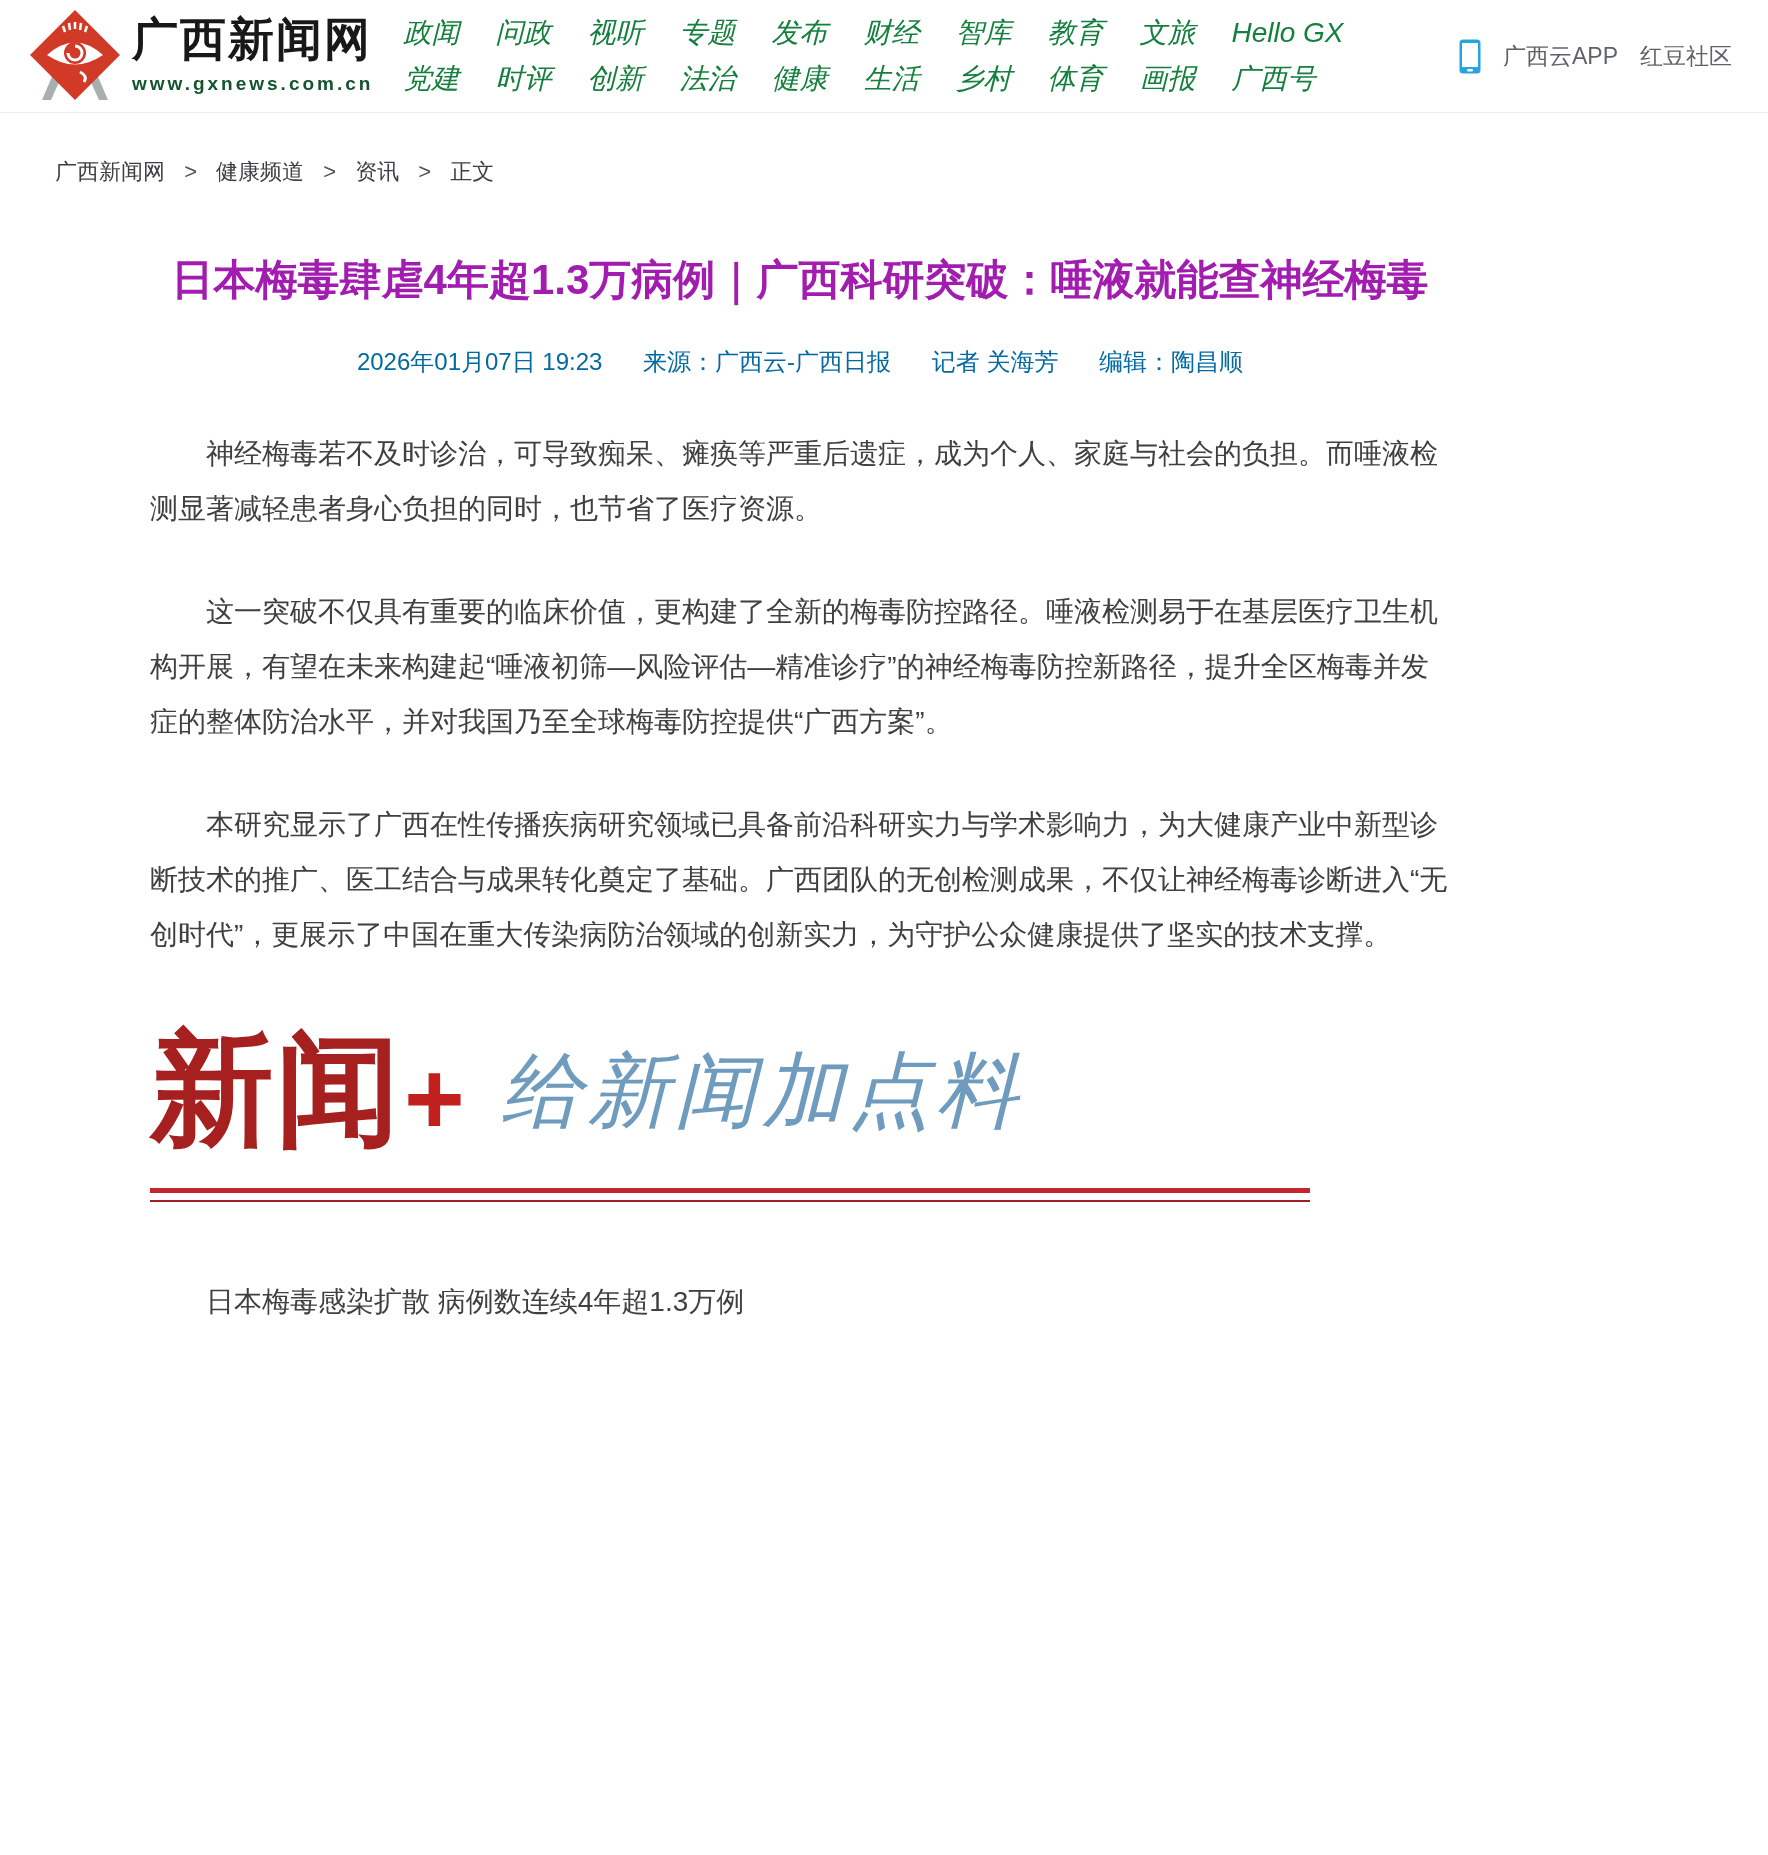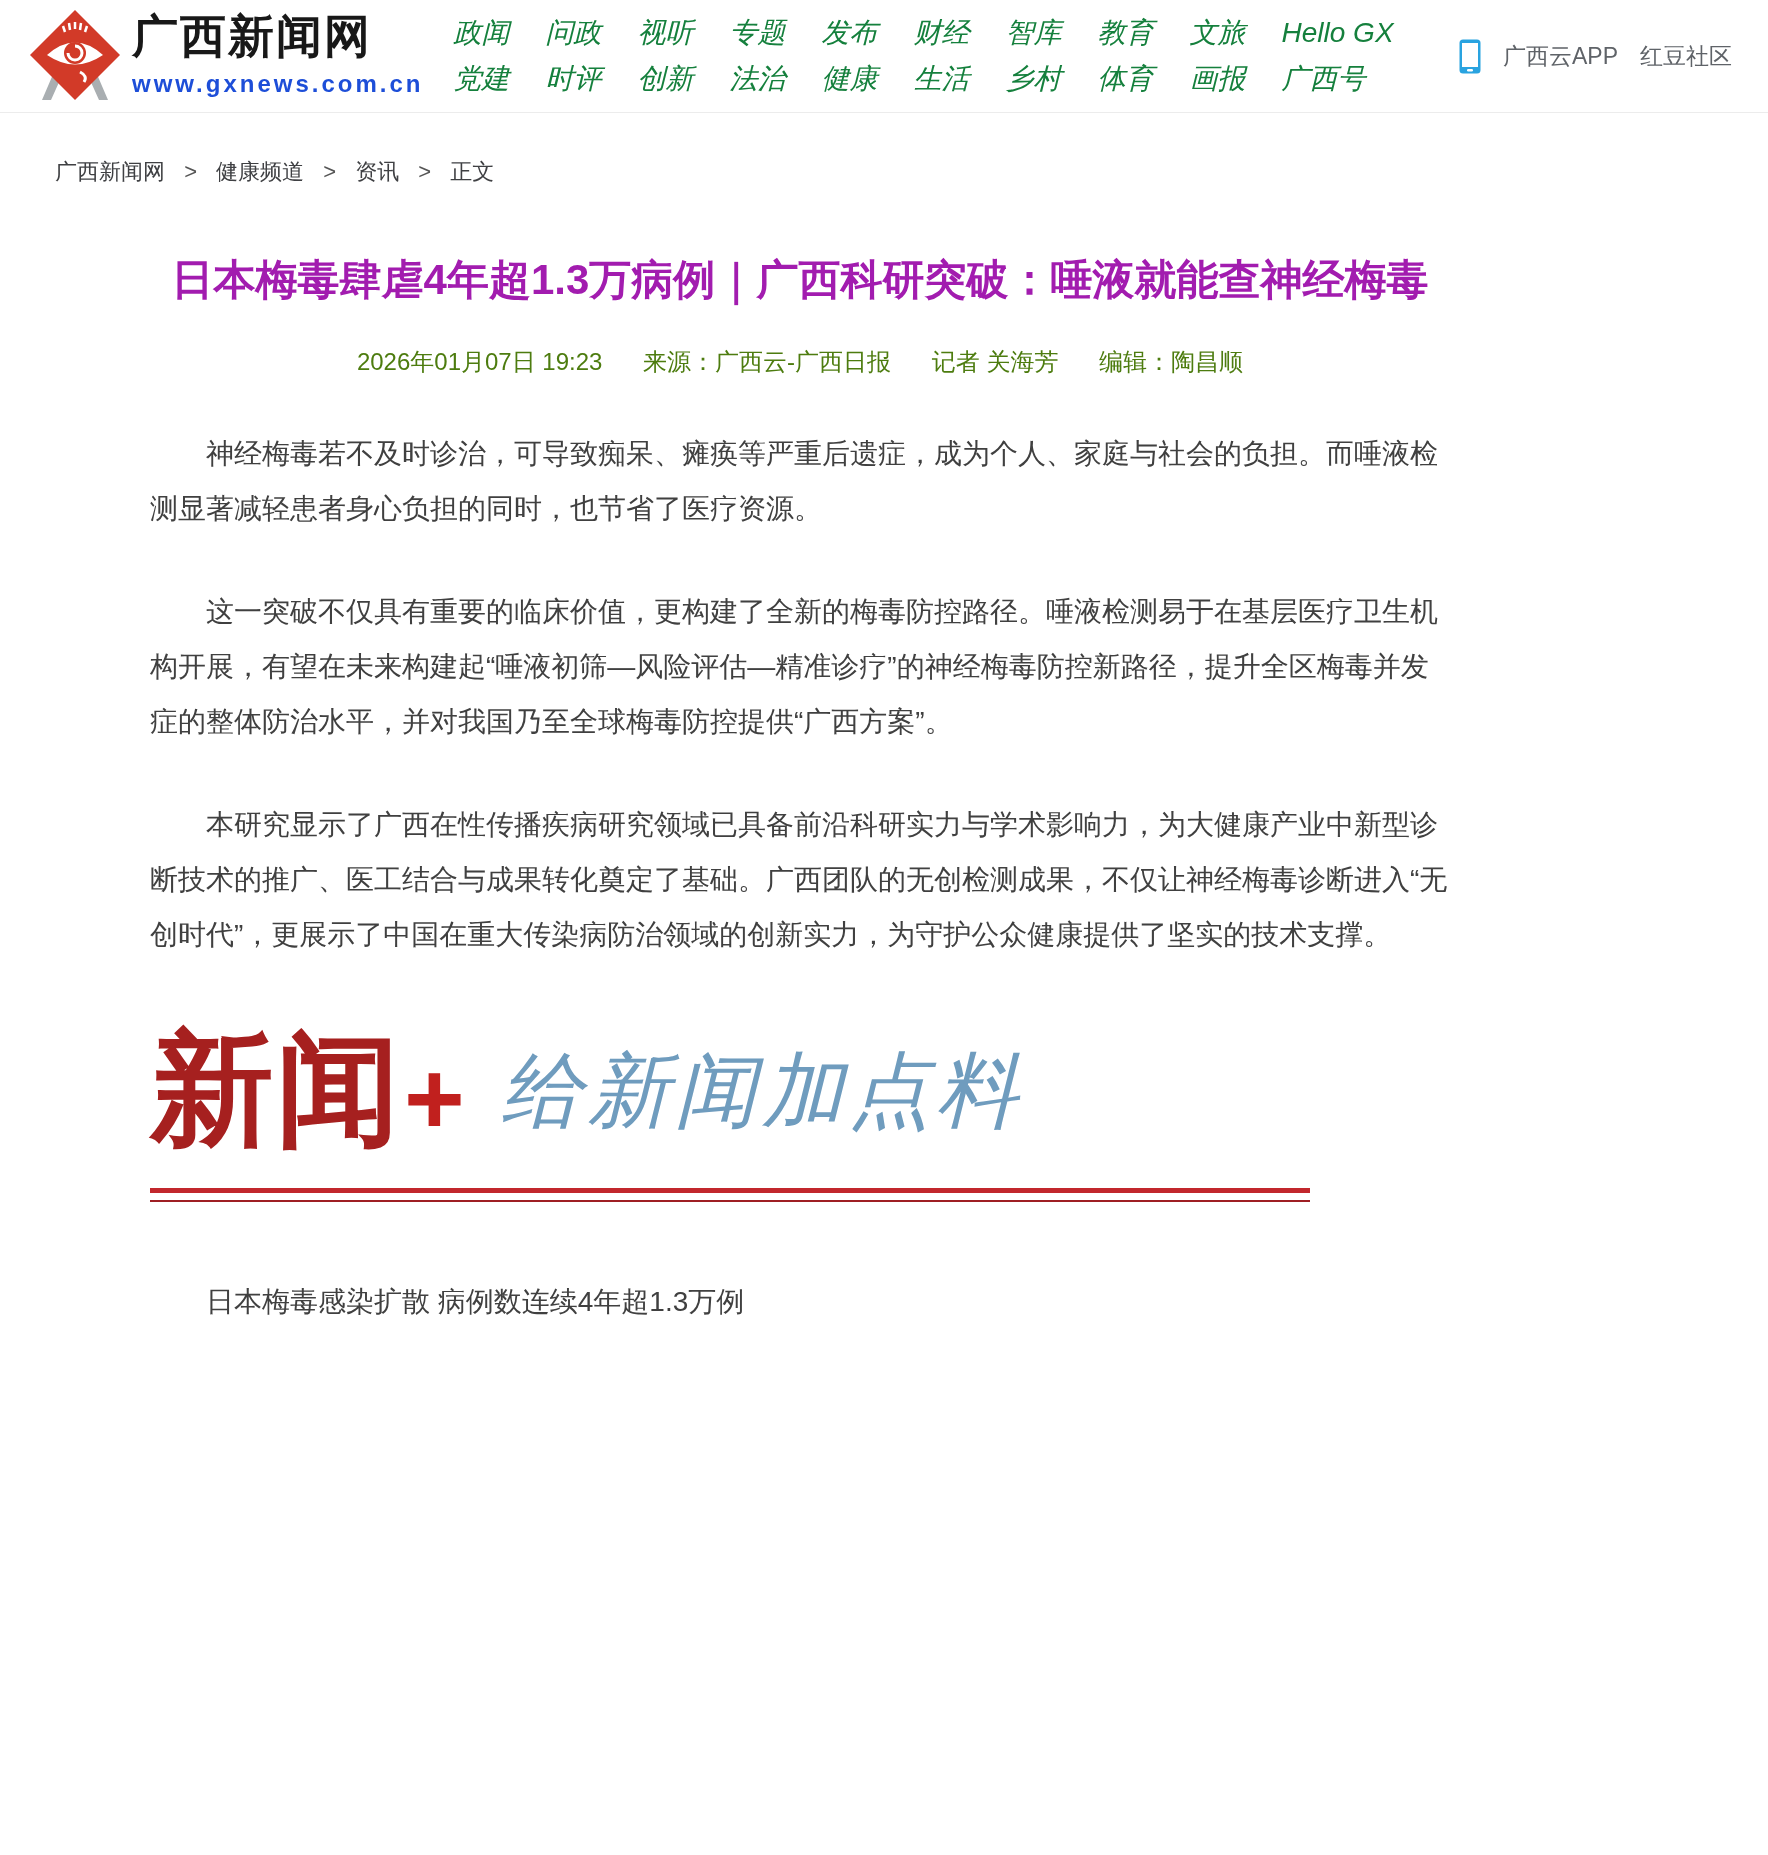--- a/index.html
+++ b/index.html
@@ -28,23 +28,23 @@
   .site-name {
     font-family: "Liberation Serif", "DejaVu Serif", serif;
     font-weight: bold;
     font-size: 46px;
     line-height: 1.0;
     color: #181818;
     letter-spacing: 2px;
     white-space: nowrap;
   }
   .site-url {
-    font-size: 24px;
-    font-weight: bold;
-    color: #1d4ed8;
+    font-size: 19px;
+    font-weight: bold;
+    color: #14532d;
     letter-spacing: 3px;
     margin-top: 10px;
   }
   .main-nav { display: flex; gap: 36px; margin-left: 30px; }
   .nav-col { display: flex; flex-direction: column; gap: 13px; }
   .nav-col a {
     font-size: 28px;
     color: #15803d;
     line-height: 1.15;
     white-space: nowrap;
@@ -76,21 +76,21 @@
     font-size: 42px;
     font-weight: bold;
     color: #a21caf;
     text-align: center;
     line-height: 1.3;
     margin: 66px 0 0 0;
   }
   .article-meta {
     text-align: center;
     font-size: 24px;
-    color: #4d7c0f;
+    color: #0369a1;
     margin-top: 38px;
     white-space: nowrap;
   }
   .article-meta span { margin: 0 17px; }
   .article p.body-par {
     font-size: 28px;
     line-height: 55px;
     color: #404040;
     text-indent: 2em;
     margin: 48px 0 0 0;

